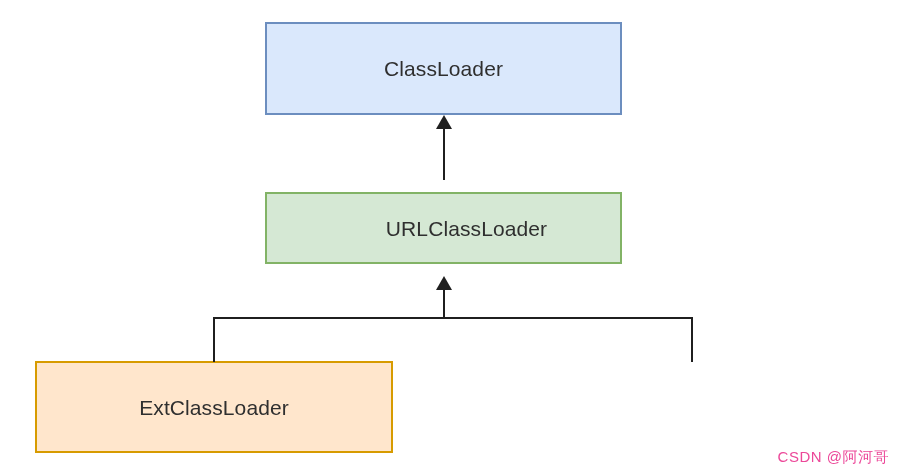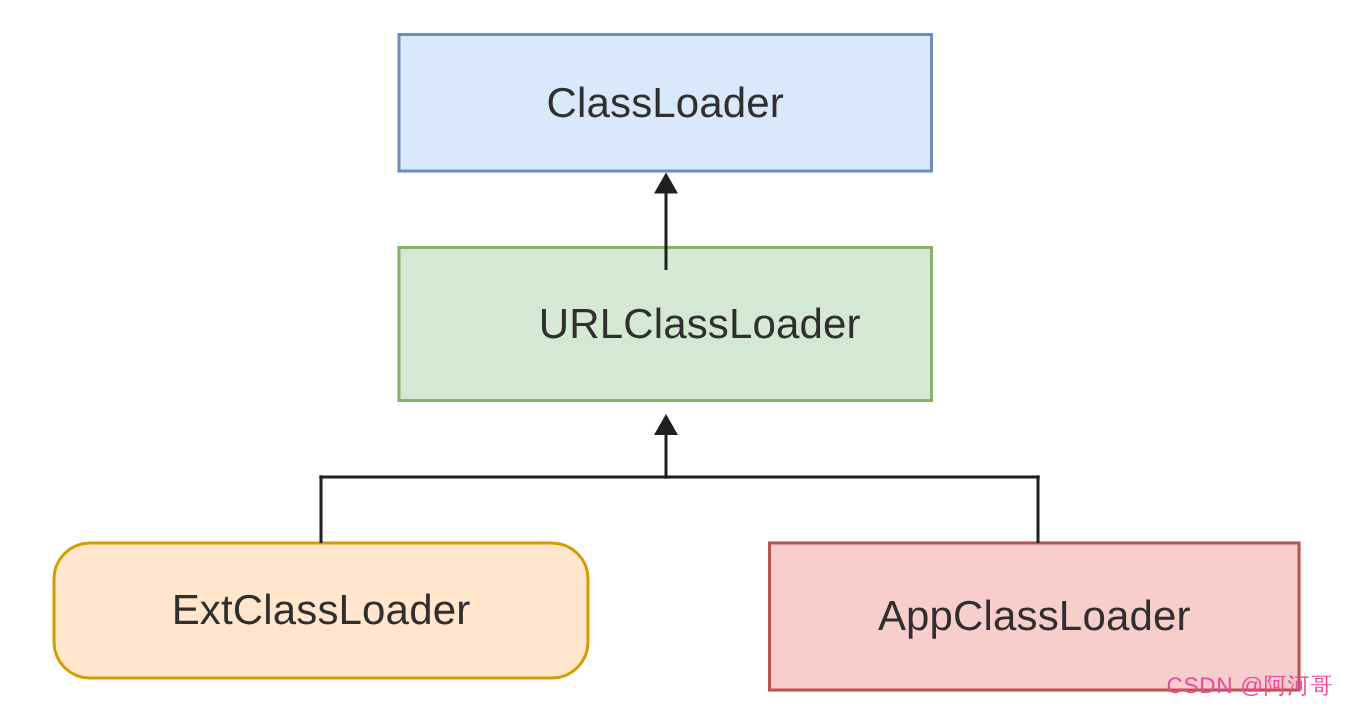--- a/index.html
+++ b/index.html
@@ -18,30 +18,30 @@
   .node {
     position: absolute;
     box-sizing: border-box;
     border-width: 2px;
     border-style: solid;
     display: flex;
     align-items: center;
     justify-content: center;
   }
   .node-label {
-    font-size: 28px;
+    font-size: 21px;
     line-height: 1;
     color: #2f2f2f;
     letter-spacing: 0.1px;
     white-space: nowrap;
     user-select: none;
   }
   
   #node-classloader   { left: 265px; top: 22px;  width: 357px; height: 93px; }
-  #node-urlclassloader{ left: 265px; top: 164px; width: 357px; height: 104px; padding-left: 46px; }
+  #node-urlclassloader{ left: 265px; top: 192px; width: 357px; height: 72px; padding-left: 46px; }
   #node-extclassloader{ left: 35px;  top: 361px; width: 358px; height: 92px; }
   #node-appclassloader{ left: 512px; top: 361px; width: 355px; height: 100px; }
 
   
   .conn {
     position: absolute;
     background: #1f1f1f;
   }
   .v-line { width: 2px; }
   .h-line { height: 2px; }
@@ -85,27 +85,24 @@
 <div id="canvas">
 
   <div class="node" id="node-classloader" style="background:#dae8fc; border-color:#6c8ebf;">
     <span class="node-label">ClassLoader</span>
   </div>
 
   <div class="node" id="node-urlclassloader" style="background:#d5e8d4; border-color:#82b366;">
     <span class="node-label">URLClassLoader</span>
   </div>
 
-  <div class="node" id="node-extclassloader" style="background:#ffe6cc; border-color:#d79b00;border-radius:25px;">
+  <div class="node" id="node-extclassloader" style="background:#ffe6cc; border-color:#d79b00;">
     <span class="node-label">ExtClassLoader</span>
   </div>
 
-  <div class="node" id="node-appclassloader" style="background:#f8cecc; border-color:#b85450;">
-    <span class="node-label">AppClassLoader</span>
-  </div>
 
   <div class="conn v-line" id="arrow-url-to-class-line"></div>
   <div class="arrowhead" id="arrow-url-to-class-head"></div>
 
   <div class="conn h-line" id="bracket-horizontal"></div>
   <div class="conn v-line" id="drop-left"></div>
   <div class="conn v-line" id="drop-right"></div>
   <div class="conn v-line" id="arrow-children-riser"></div>
   <div class="arrowhead" id="arrow-children-head"></div>
 

